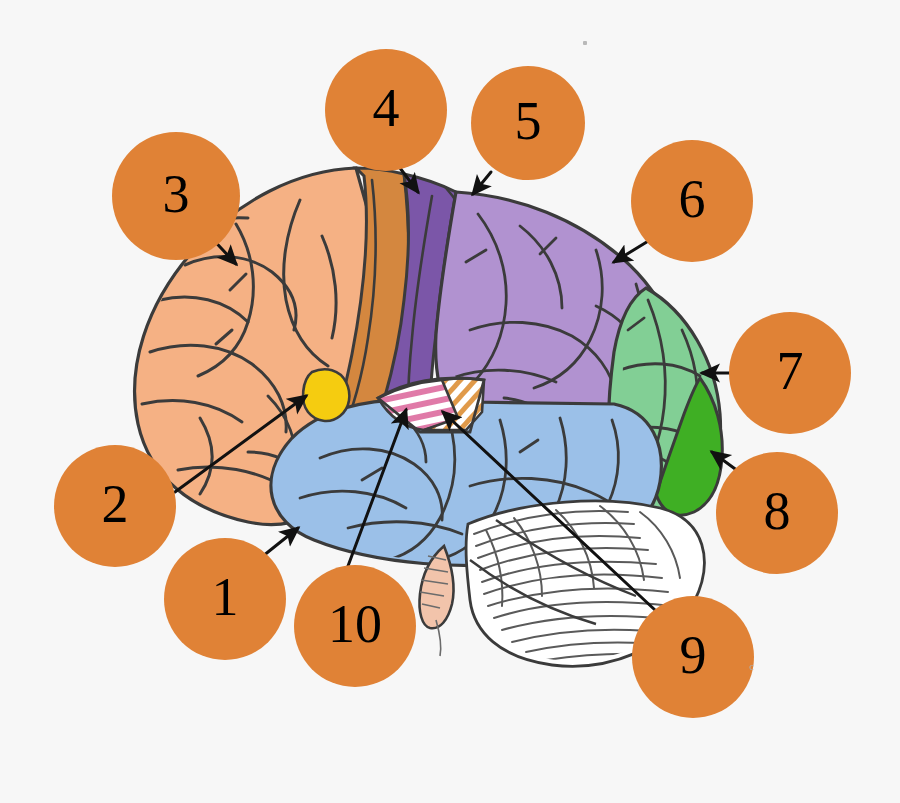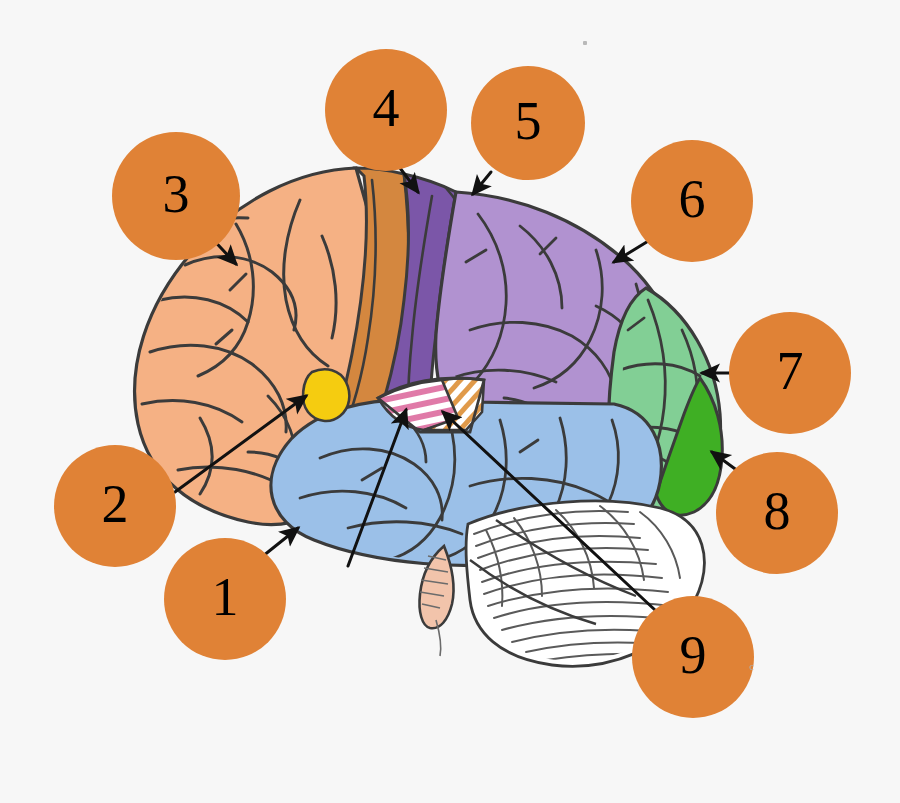--- a/index.html
+++ b/index.html
@@ -307,17 +307,20 @@
   </div>
 
   <div class="callout" style="left:54px; top:445px; width:122px; height:122px; background:#e08236; font-size:54px;">
     <span>2</span>
   </div>
 
   <div class="callout" style="left:164px; top:538px; width:122px; height:122px; background:#e08236; font-size:54px;">
     <span>1</span>
   </div>
 
+  <div class="callout" style="left:294px; top:565px; width:122px; height:122px; background:#e08236; font-size:54px;">
+    <span>10</span>
+  </div>
 
   <div class="speck" style="left:583px; top:41px;"></div>
   <div class="speck-2" style="left:749px; top:660px;">c</div>
 
 </div>
 
 </body></html>

